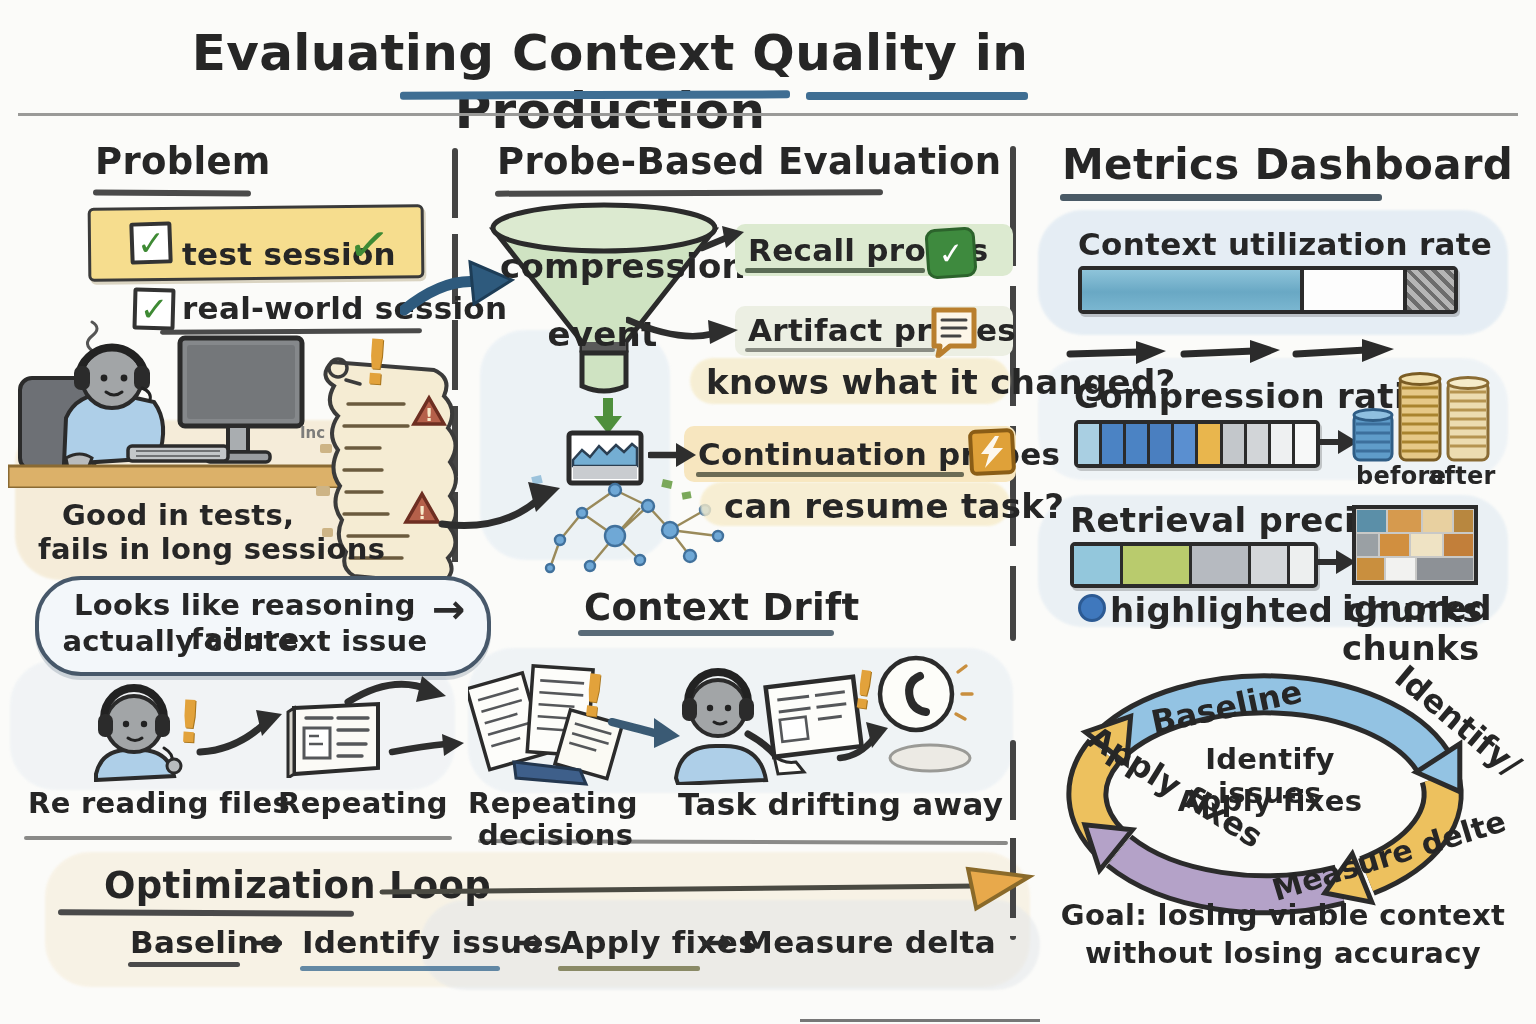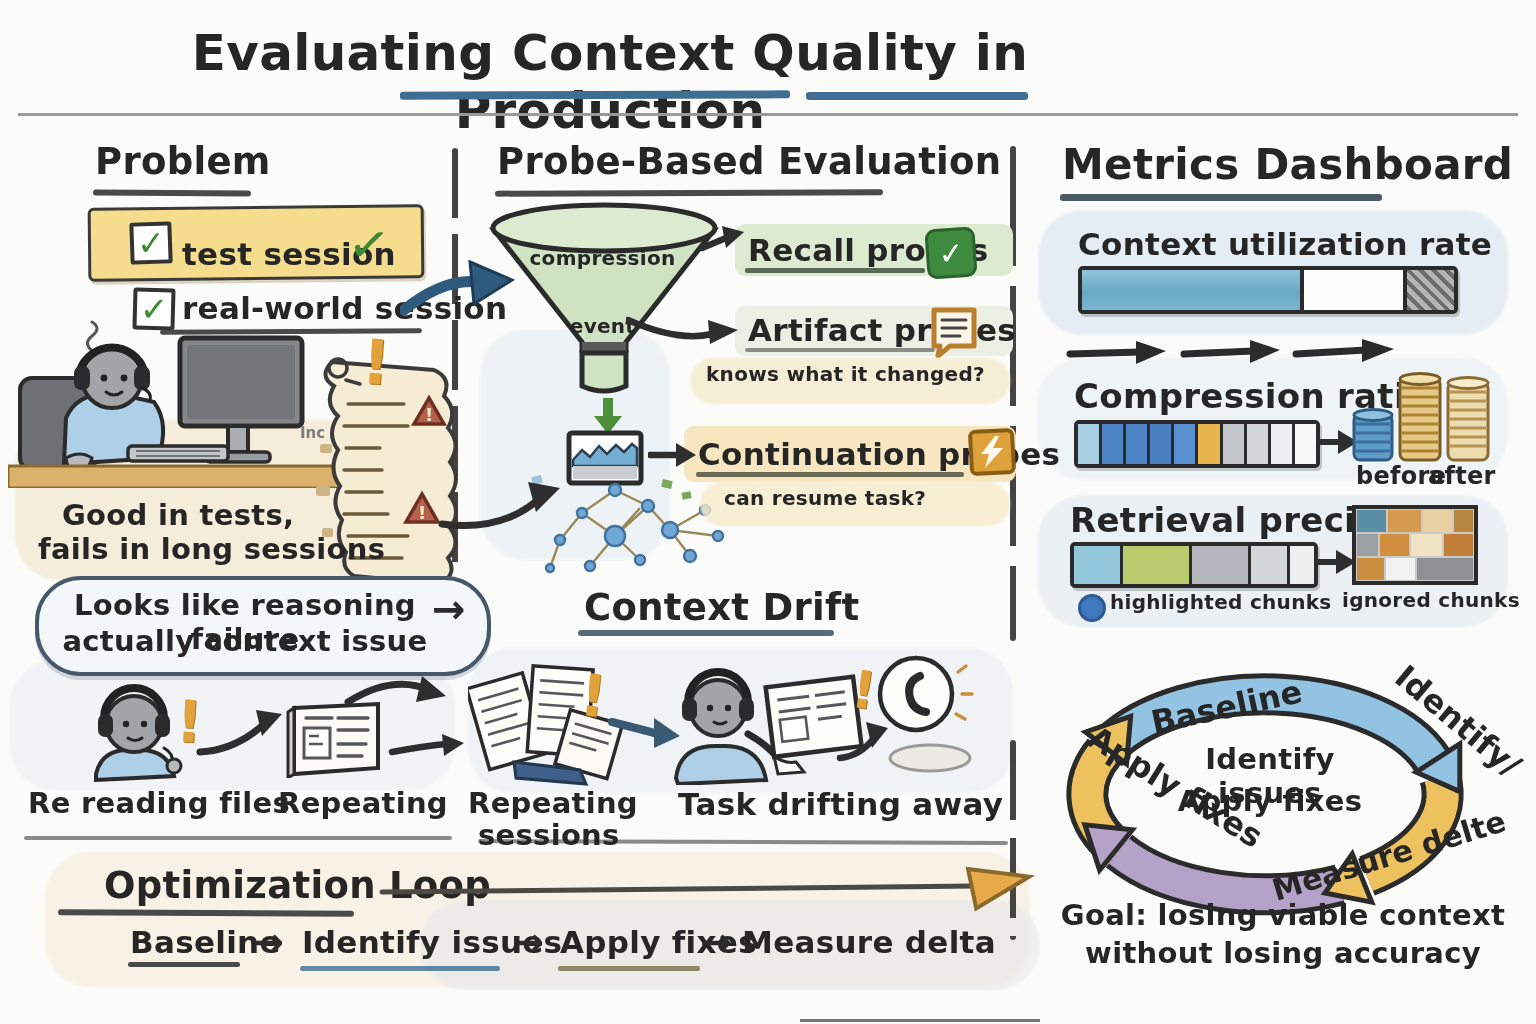--- a/index.html
+++ b/index.html
@@ -8,21 +8,21 @@
     background:#fbfbf9;overflow:hidden;
     font-family:"DejaVu Sans","Liberation Sans",sans-serif;
     color:#262626;
   }
   .abs{position:absolute;}
   .hand{font-weight:700;letter-spacing:.3px;}
   .h1{font-size:50px;}
   .h2{font-size:37px;}
   .t32{font-size:31px;}
   .t30{font-size:29px;}
-  .t28{font-size:20px;}
+  .t28{font-size:34px;}
   .t26{font-size:24px;}
   .center{text-align:center;}
   .rule{background:#4a4a4a;border-radius:3px;}
   .blue-rule{background:#3f6e93;border-radius:3px;}
   .wash{border-radius:45px;filter:blur(1px);}
   .checkbox{
     width:34px;height:34px;background:#fff;border:4px solid #333;border-radius:3px;
     display:flex;align-items:center;justify-content:center;
     font-size:34px;font-weight:700;color:#3e8a34;line-height:1;
   }
@@ -306,21 +306,21 @@
     <polygon points="30,6 52,12 36,32" fill="#2e2e2e"></polygon>
   </svg>
   <svg class="abs" style="left:868px;top:652px;" width="130" height="125" viewBox="0 0 130 125">
     <ellipse cx="62" cy="106" rx="40" ry="13" fill="#eceae4" stroke="#9a9a96" stroke-width="3"></ellipse>
     <circle cx="48" cy="42" r="36" fill="#fdfdf9" stroke="#2b2b2b" stroke-width="4.5"></circle>
     <path d="M52 24 q-14 6 -10 22 q3 12 16 14" fill="none" stroke="#2b2b2b" stroke-width="8" stroke-linecap="round"></path>
     <path d="M90 20 l8 -6 M94 42 l10 0 M88 62 l9 5" stroke="#c98f3e" stroke-width="3.4" stroke-linecap="round"></path>
   </svg>
 
   <div class="abs hand t30" style="left:468px;top:786px;">Repeating</div>
-  <div class="abs hand t30" style="left:478px;top:818px;">sessions</div>
+  <div class="abs hand t30" style="left:478px;top:818px;">decisions</div>
   <div class="abs hand t32" style="left:678px;top:786px;">Task drifting away</div>
 
   <div class="abs hand h2" style="left:1062px;top:140px;font-size:42px;">Metrics Dashboard</div>
   <div class="abs" style="left:1060px;top:194px;width:322px;height:7px;background:#4a5a66;border-radius:3px;"></div>
 
   <div class="abs hand t32" style="left:1078px;top:226px;">Context utilization rate</div>
   <div class="abs bar-frame" style="left:1078px;top:266px;width:372px;height:40px;">
     <div style="width:60%;background:linear-gradient(#8ec4da,#69a8c4 55%,#7ab6d0);border-right:4px solid #2b2b2b;"></div>
     <div style="width:27%;background:#fdfdfd;border-right:4px solid #2b2b2b;"></div>
     <div style="width:13%;background:repeating-linear-gradient(45deg,#6d6d6d 0 4px,#b5b5b5 4px 9px);"></div>

